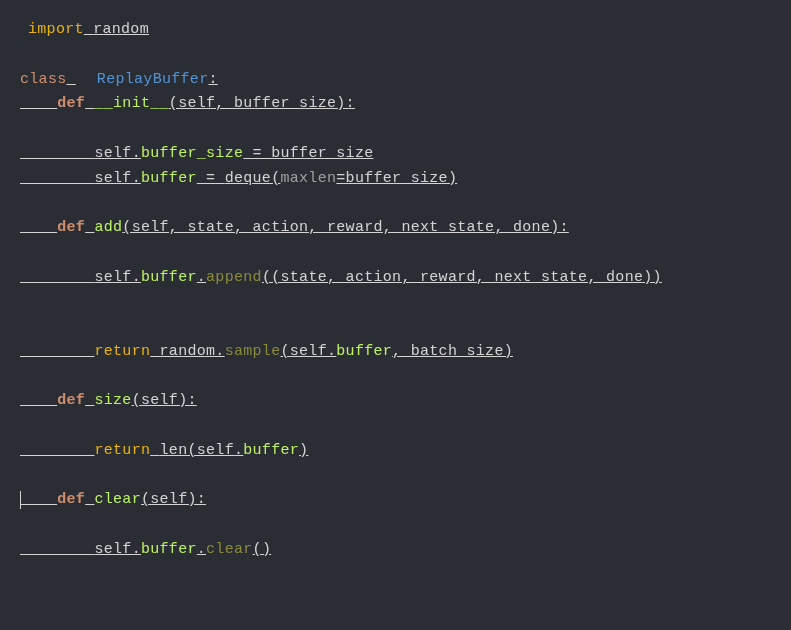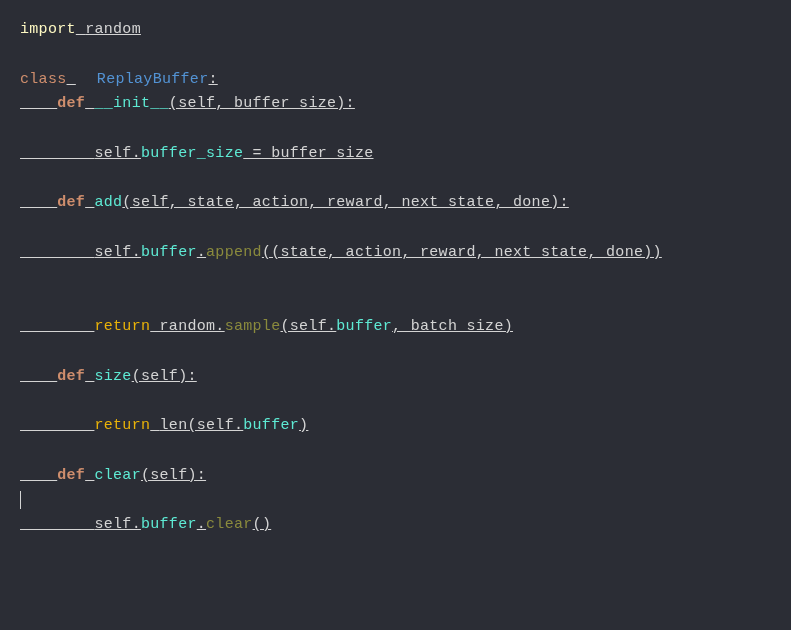--- a/index.html
+++ b/index.html
@@ -16,26 +16,26 @@
       padding: 18px 20px;
       width: 791px;
       height: 630px;
       overflow: hidden;
       position: relative;
     }
     .code-line {
       white-space: pre;
       letter-spacing: 0.3px;
     }
-    .kw-import { color: #fef9c3; }
+    .kw-import { color: #eab308; margin-left: 8px; }
     .kw-class { color: #cf8e6d; }
     .kw-def { color: #cf8e6d; font-weight: bold; }
     .kw-return { color: #eab308; }
     .cls-name { color: #5393d4; margin-left: 21px; }
-    .fn-name { color: #5eead4; }
+    .fn-name { color: #bef264; }
     .method-call { color: #8a8a3d; }
     .param-kw { color: #a0a0a0; }
     .default { color: #d4d4d4; text-decoration: underline; }
     .cursor {
       position: absolute;
       width: 1px;
       height: 18px;
       background: #d4d4d4;
       left: 20px;
       top: 491px;
@@ -44,20 +44,21 @@
 </head>
 <body>
 
 <div>
 <div class="code-line"><span class="kw-import">import</span><span class="default"> </span><span class="default">random</span></div>
 <div class="code-line"> </div>
 <div class="code-line"><span class="kw-class">class</span><span class="default"> </span><span class="cls-name">ReplayBuffer</span><span class="default">:</span></div>
 <div class="code-line"><span class="default">    </span><span class="kw-def">def</span><span class="default"> </span><span class="fn-name">__init__</span><span class="default">(self, buffer_size):</span></div>
 <div class="code-line"> </div>
 <div class="code-line"><span class="default">        </span><span class="default">self.</span><span class="fn-name">buffer_size</span><span class="default"> = buffer_size</span></div>
+<div class="code-line"><span class="default">        </span><span class="default">self.</span><span class="fn-name">buffer</span><span class="default"> = </span><span class="default">deque(</span><span class="param-kw">maxlen</span><span class="default">=buffer_size)</span></div>
 <div class="code-line"> </div>
 <div class="code-line"><span class="default">    </span><span class="kw-def">def</span><span class="default"> </span><span class="fn-name">add</span><span class="default">(self, state, action, reward, next_state, done):</span></div>
 <div class="code-line"> </div>
 <div class="code-line"><span class="default">        </span><span class="default">self.</span><span class="fn-name">buffer</span><span class="default">.</span><span class="method-call">append</span><span class="default">((state, action, reward, next_state, done))</span></div>
 <div class="code-line"> </div>
 <div class="code-line"> </div>
 <div class="code-line"><span class="default">        </span><span class="kw-return">return</span><span class="default"> random.</span><span class="method-call">sample</span><span class="default">(self.</span><span class="fn-name">buffer</span><span class="default">, batch_size)</span></div>
 <div class="code-line"> </div>
 <div class="code-line"><span class="default">    </span><span class="kw-def">def</span><span class="default"> </span><span class="fn-name">size</span><span class="default">(self):</span></div>
 <div class="code-line"> </div>

